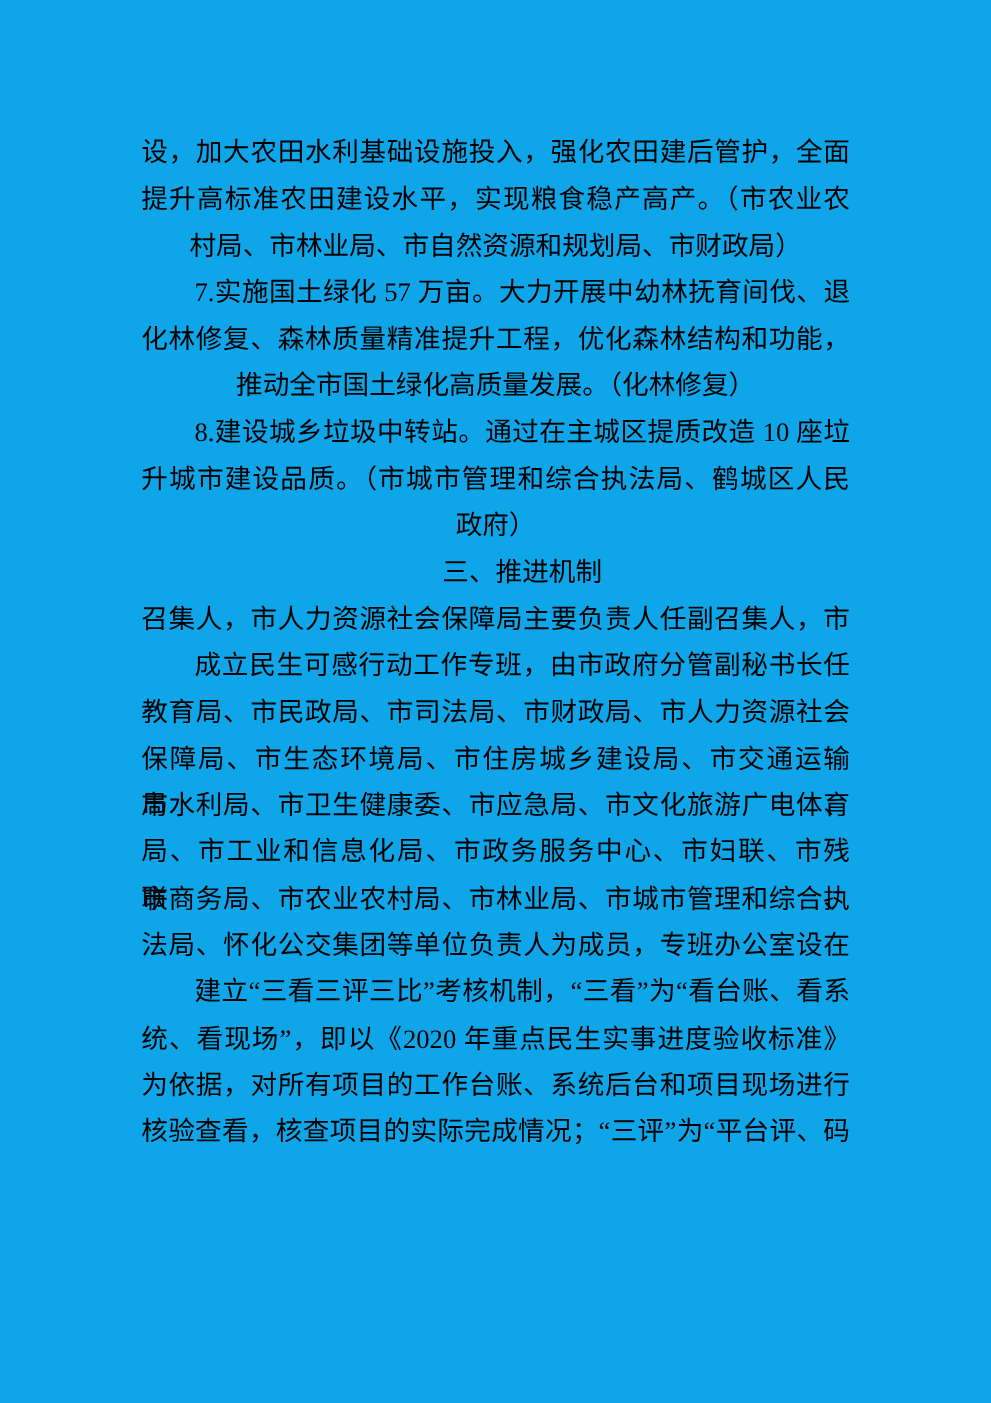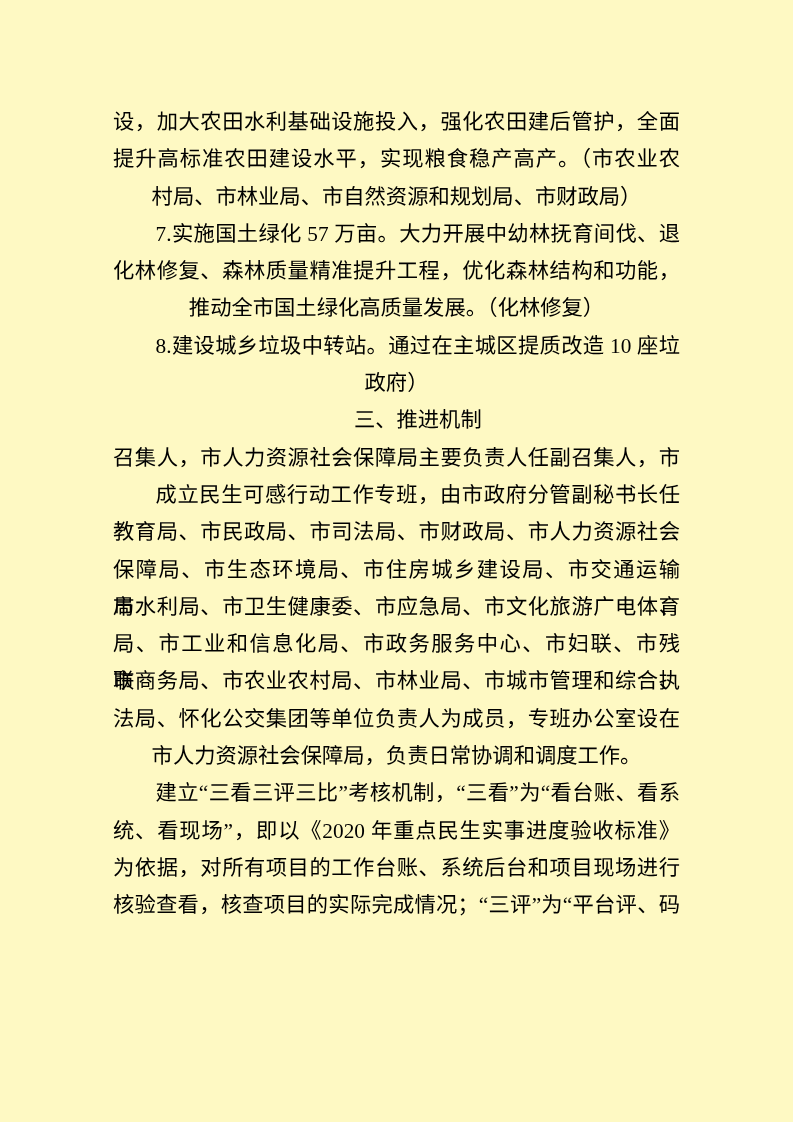--- a/index.html
+++ b/index.html
@@ -4,21 +4,21 @@
 <style>
   html, body {
     margin: 0;
     padding: 0;
     background: #ffffff;
   }
   .page {
     position: relative;
     width: 793px;
     height: 1122px;
-    background: #fef9c3;
+    background: #0ea5e9;
     overflow: hidden;
   }
   .textblock {
     position: absolute;
     left: 113px;
     top: 104px;
     width: 567px;
     font-family: "Liberation Serif", "DejaVu Serif", serif;
     font-size: 21.3px;
     line-height: 37.3px;
@@ -42,29 +42,29 @@
 
 <div class="page">
   <div class="textblock">
       <div class="line justify">设，加大农田水利基础设施投入，强化农田建后管护，全面</div>
       <div class="line justify">提升高标准农田建设水平，实现粮食稳产高产。（市农业农</div>
       <div class="line">村局、市林业局、市自然资源和规划局、市财政局）</div>
       <div class="line indent justify">7.实施国土绿化 57 万亩。大力开展中幼林抚育间伐、退</div>
       <div class="line justify">化林修复、森林质量精准提升工程，优化森林结构和功能，</div>
       <div class="line">推动全市国土绿化高质量发展。（化林修复）</div>
       <div class="line indent justify">8.建设城乡垃圾中转站。通过在主城区提质改造 10 座垃</div>
+      <div class="line justify">升城市建设品质。（市城市管理和综合执法局、鹤城区人民</div>
       <div class="line">政府）</div>
       <div class="line indent">三、推进机制</div>
       <div class="line justify">召集人，市人力资源社会保障局主要负责人任副召集人，市</div>
       <div class="line indent justify">成立民生可感行动工作专班，由市政府分管副秘书长任</div>
       <div class="line justify">教育局、市民政局、市司法局、市财政局、市人力资源社会</div>
       <div class="line justify">保障局、市生态环境局、市住房城乡建设局、市交通运输局、</div>
       <div class="line justify">市水利局、市卫生健康委、市应急局、市文化旅游广电体育</div>
       <div class="line justify">局、市工业和信息化局、市政务服务中心、市妇联、市残联、</div>
       <div class="line justify">市商务局、市农业农村局、市林业局、市城市管理和综合执</div>
       <div class="line justify">法局、怀化公交集团等单位负责人为成员，专班办公室设在</div>
-      <div class="line">市人力资源社会保障局，负责日常协调和调度工作。</div>
       <div class="line indent justify">建立“三看三评三比”考核机制，“三看”为“看台账、看系</div>
       <div class="line justify">统、看现场”，即以《2020 年重点民生实事进度验收标准》</div>
       <div class="line justify">为依据，对所有项目的工作台账、系统后台和项目现场进行</div>
       <div class="line justify">核验查看，核查项目的实际完成情况；“三评”为“平台评、码</div>
     </div>
 </div>
 
 </body></html>

